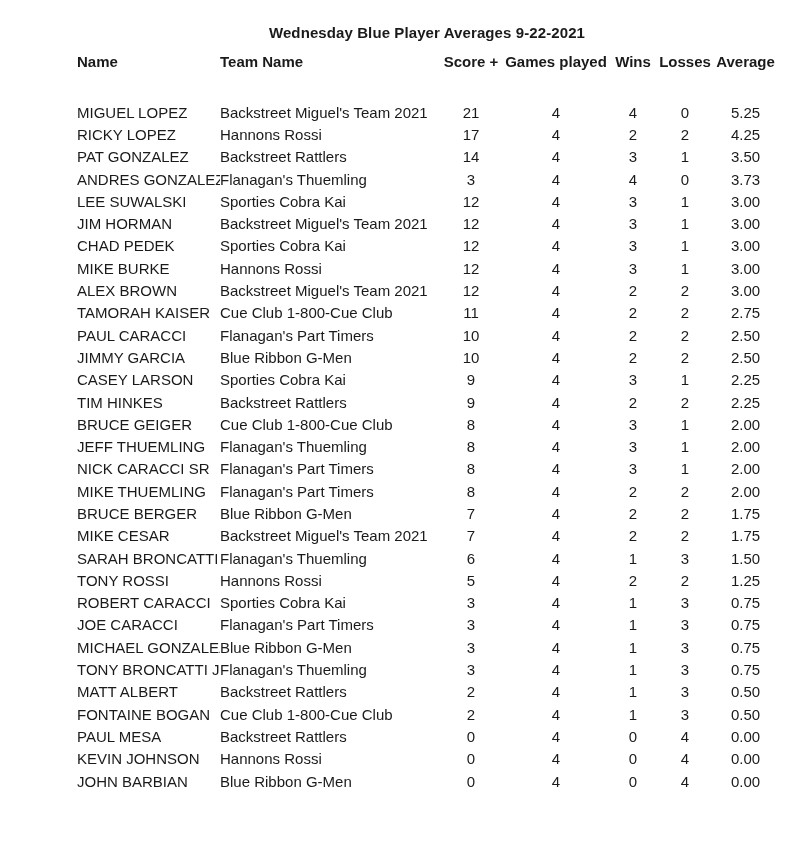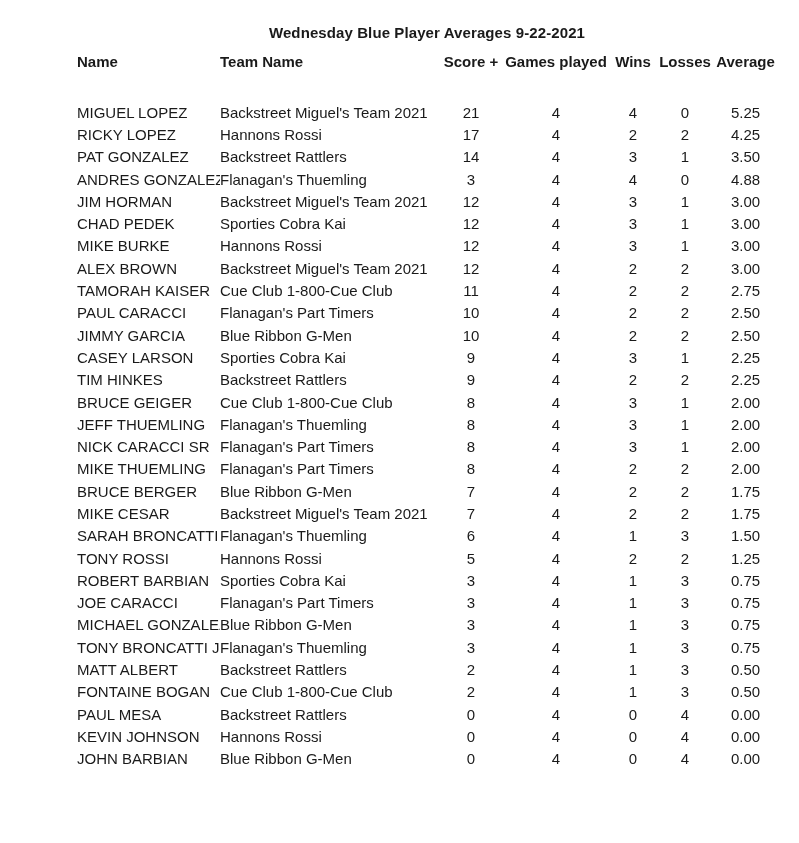--- a/index.html
+++ b/index.html
@@ -126,21 +126,30 @@
         <td>1</td>
         <td>3.50</td>
       </tr>
           <tr>
         <td class="left">ANDRES GONZALEZ</td>
         <td class="left">Flanagan's Thuemling</td>
         <td>3</td>
         <td>4</td>
         <td>4</td>
         <td>0</td>
-        <td>4.88</td>
+        <td>3.73</td>
+      </tr>
+          <tr>
+        <td class="left">LEE SUWALSKI</td>
+        <td class="left">Sporties Cobra Kai</td>
+        <td>12</td>
+        <td>4</td>
+        <td>3</td>
+        <td>1</td>
+        <td>3.00</td>
       </tr>
           <tr>
         <td class="left">JIM HORMAN</td>
         <td class="left">Backstreet Miguel's Team 2021</td>
         <td>12</td>
         <td>4</td>
         <td>3</td>
         <td>1</td>
         <td>3.00</td>
       </tr>
@@ -282,21 +291,21 @@
           <tr>
         <td class="left">TONY ROSSI</td>
         <td class="left">Hannons Rossi</td>
         <td>5</td>
         <td>4</td>
         <td>2</td>
         <td>2</td>
         <td>1.25</td>
       </tr>
           <tr>
-        <td class="left">ROBERT BARBIAN</td>
+        <td class="left">ROBERT CARACCI</td>
         <td class="left">Sporties Cobra Kai</td>
         <td>3</td>
         <td>4</td>
         <td>1</td>
         <td>3</td>
         <td>0.75</td>
       </tr>
           <tr>
         <td class="left">JOE CARACCI</td>
         <td class="left">Flanagan's Part Timers</td>

